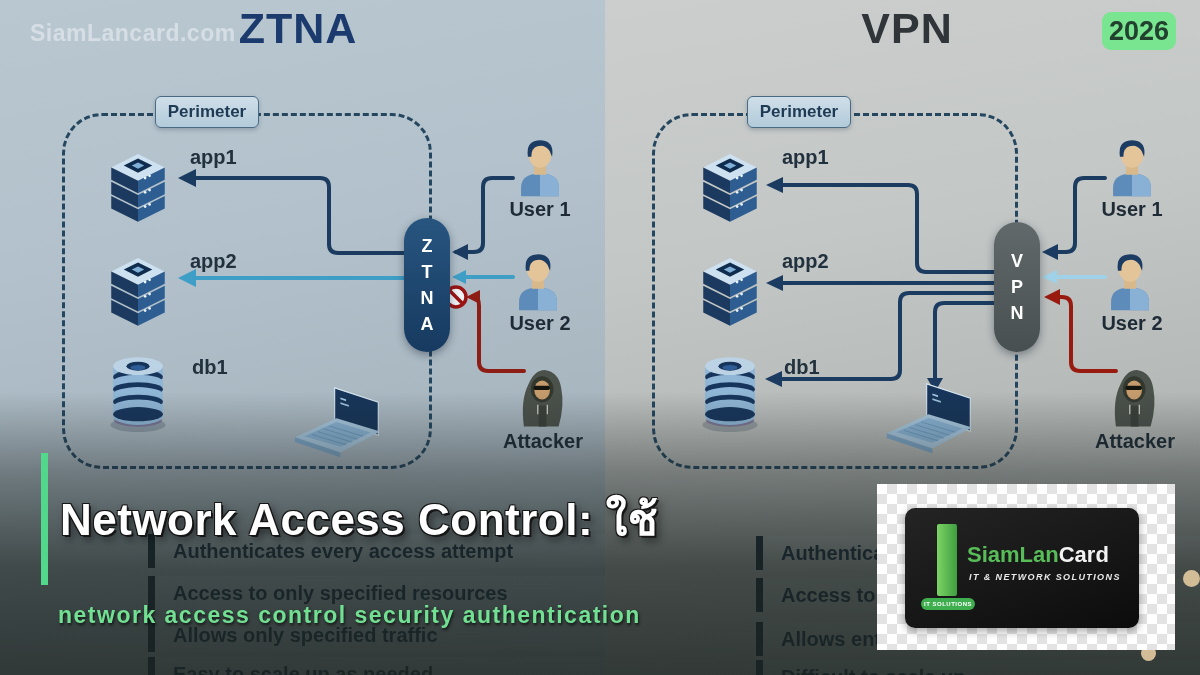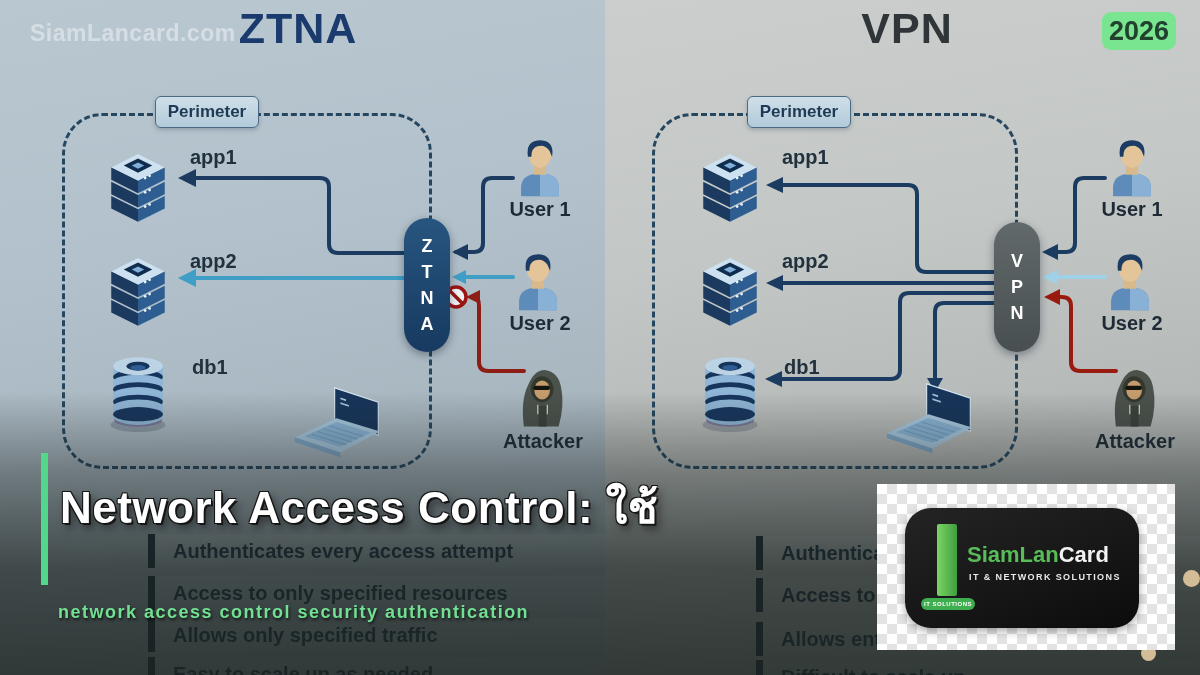--- a/index.html
+++ b/index.html
@@ -46,38 +46,38 @@
 
   
   .overlay{left:0;top:0;width:1200px;height:675px;z-index:5;pointer-events:none;
     background:linear-gradient(180deg,rgba(22,30,28,0) 58%,rgba(24,32,30,.40) 70%,
       rgba(26,34,31,.72) 84%,rgba(27,35,32,.84) 100%);}
 
   
   .greenbar{left:41px;top:453px;width:7px;height:132px;background:#52d88a;z-index:6;}
   .cap{left:60px;color:#fff;font-size:44px;font-weight:700;letter-spacing:.5px;z-index:6;white-space:nowrap;
     text-shadow:2px 2px 0 #161616,-1px -1px 0 #161616,1px -1px 0 #161616,-1px 1px 0 #161616,4px 5px 8px rgba(0,0,0,.55);}
-  .cap1{top:472px;}
+  .cap1{top:484px;}
   .cap2{top:534px;}
-  .subcap{left:58px;top:602px;color:#72e092;font-size:18px;font-weight:700;letter-spacing:1.5px;z-index:6;
+  .subcap{left:58px;top:602px;color:#72e092;font-size:23px;font-weight:700;letter-spacing:1.5px;z-index:6;
     text-shadow:1px 2px 3px rgba(0,0,0,.7);}
 
   
   .logo-wrap{left:877px;top:484px;width:298px;height:166px;z-index:7;background:#fff;
     background-image:linear-gradient(45deg,#e3e3e3 25%,transparent 25%,transparent 75%,#e3e3e3 75%),
       linear-gradient(45deg,#e3e3e3 25%,transparent 25%,transparent 75%,#e3e3e3 75%);
     background-size:20px 20px;background-position:0 0,10px 10px;}
-  .logo-card{left:28px;top:24px;width:234px;height:120px;border-radius:26px;
+  .logo-card{left:28px;top:24px;width:234px;height:120px;border-radius:10px;
     background:linear-gradient(160deg,#242424,#0c0c0c);box-shadow:0 3px 8px rgba(0,0,0,.35);}
   .logo-bar{left:32px;top:16px;width:20px;height:72px;background:linear-gradient(90deg,#7cd465,#3f9e3f);border-radius:2px;}
   .logo-pill{left:16px;top:90px;width:54px;height:12px;border-radius:6px;background:#3fae4e;
     color:#fff;font-size:6px;font-weight:700;display:flex;align-items:center;justify-content:center;letter-spacing:.5px;}
   .logo-brand{left:62px;top:34px;font-size:22px;font-weight:700;white-space:nowrap;}
   .logo-brand .g{color:#58bd58;} .logo-brand .w{color:#f2f2f2;}
-  .logo-tag{left:64px;top:64px;font-size:9px;font-weight:600;color:#e9e9e9;letter-spacing:1.4px;white-space:nowrap;}
+  .logo-tag{left:64px;top:64px;font-size:9px;font-weight:600;color:#e9e9e9;letter-spacing:1.4px;white-space:nowrap;font-style:italic;}
   .dot{border-radius:50%;background:#d3bd96;z-index:6;}
 </style>
 </head>
 <body>
 
 <div id="canvas">
 
   <div class="abs bg-left"></div>
   <div class="abs bg-right"></div>
 

